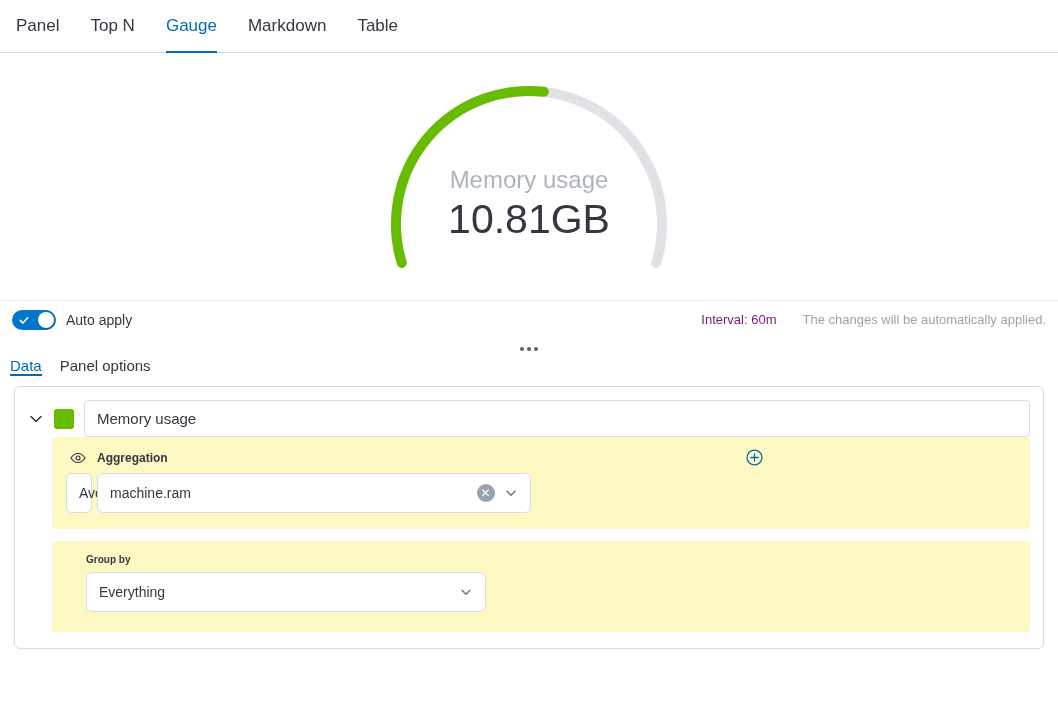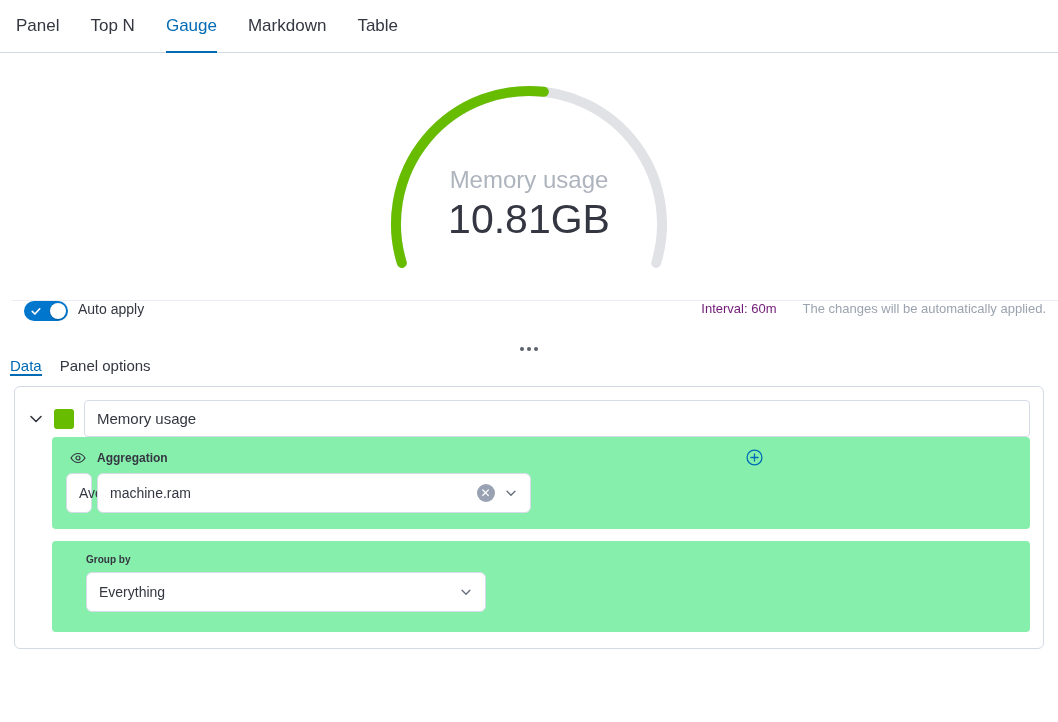--- a/index.html
+++ b/index.html
@@ -19,21 +19,21 @@
   .gauge-section { height:247px; display:flex; align-items:center; justify-content:center; }
   .gauge-wrap { position:relative; width:290px; height:196px; }
   .gauge-wrap svg { display:block; }
   #gauge-track { fill:none; stroke:#E1E2E6; stroke-width:10; stroke-linecap:round; }
   #gauge-progress { fill:none; stroke:#68BC00; stroke-width:10; stroke-linecap:round; }
   .gauge-text { position:absolute; left:0; right:0; top:86px; text-align:center; }
   .gauge-label { font-size:24px; line-height:30px; color:#AEB4BE; }
   .gauge-value { font-size:41px; line-height:48px; color:#343741; }
 
   
-  .apply-bar { display:flex; align-items:flex-start; height:38px; padding:0 12px; border-top:1px solid #E9EDF3;margin-left:12px; }
+  .apply-bar { display:flex; align-items:center; height:38px; padding:0 12px; border-top:1px solid #E9EDF3; }
   .switch { position:relative; width:44px; height:20px; border-radius:10px; background:#0077CC;
             display:inline-flex; align-items:center; cursor:pointer; flex:none; }
   .switch .check { margin-left:6px; display:flex; }
   .switch .thumb { position:absolute; right:2px; top:2px; width:16px; height:16px; background:#fff;
                    border-radius:50%; box-shadow:0 1px 2px rgba(0,0,0,.25); }
   .apply-label { margin-left:10px; font-size:14px; }
   .apply-right { margin-left:auto; display:flex; align-items:center; gap:26px; }
   .interval { font-size:13px; color:#701a75; }
   .hint { font-size:13px; color:#9BA3AF; }
 
@@ -53,21 +53,21 @@
   .series-header { display:flex; align-items:center; gap:10px; }
   .icon-btn { display:flex; align-items:center; justify-content:center; cursor:pointer; flex:none; color:#343741; }
   .swatch { width:20px; height:20px; border-radius:3px; cursor:pointer; flex:none; }
   .series-input { flex:1; height:37px; border:1px solid #D6DCE7; border-radius:4px; padding:0 12px;
                   font-size:15px; font-family:inherit; color:#343741; outline:none; background:#fff; }
   .series-body { margin-left:24px; }
   .metric-tabs { display:flex; gap:20px; margin:14px 0 11px; }
   .metric-tab { font-size:15px; padding-bottom:7px; border-bottom:2px solid transparent; cursor:pointer; }
   .metric-tab.active { color:#006BB4; border-bottom-color:#006BB4; }
 
-  .fieldset { background:#86efac; border-radius:4px; }
+  .fieldset { background:#fef9c3; border-radius:4px; }
   .agg-section { padding:12px 8px 16px 14px; }
   .agg-grid { display:grid; grid-template-columns:24px 1fr 1fr 44px; column-gap:7px; row-gap:7px; align-items:center; }
   .field-label { font-size:12px; font-weight:bold; color:#343741; }
   .plus-cell { justify-self:center; color:#006BB4; }
 
   .dropdown { height:40px; background:#fff; border:1px solid #D6DCE7; border-radius:6px;
               display:flex; align-items:center; padding:0 12px; font-size:14px; color:#343741; cursor:pointer; }
   .dropdown .right { margin-left:auto; display:flex; align-items:center; gap:9px; }
   .caret { color:#69707D; display:flex; }
   .clear-btn { width:18px; height:18px; border-radius:50%; background:#98A2B3; color:#fff;

